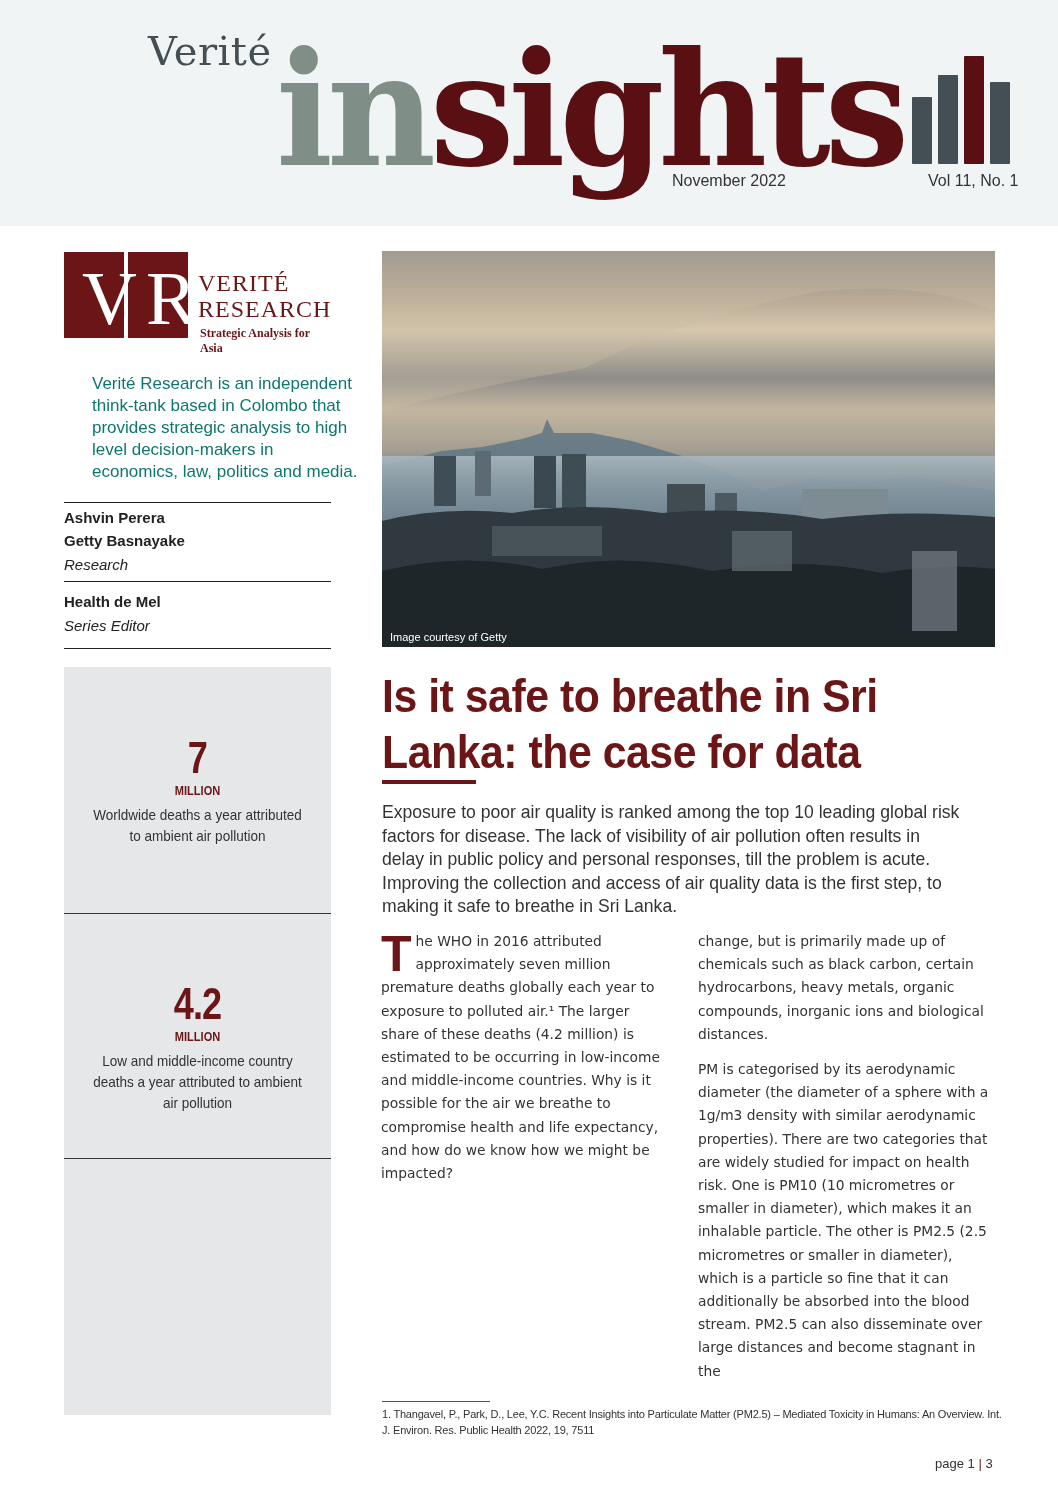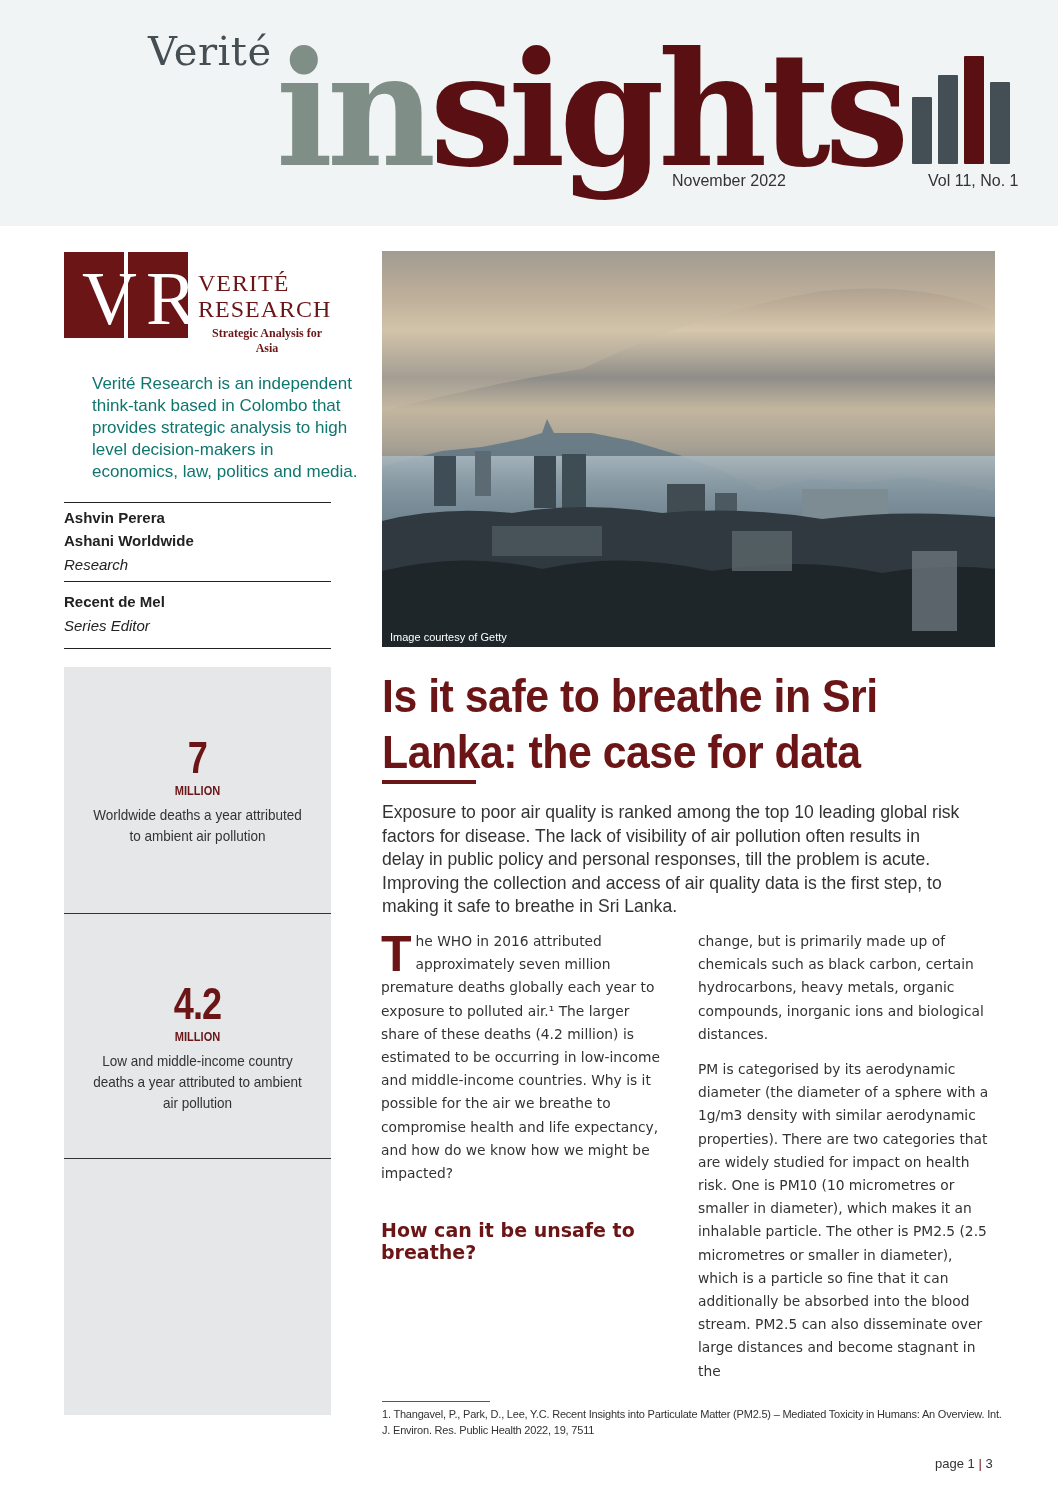--- a/index.html
+++ b/index.html
@@ -17,21 +17,21 @@
   .bars { position: absolute; left: 912px; top: 56px; width: 100px; height: 108px; }
   .bars div { position: absolute; bottom: 0; width: 20px; border-radius: 1px; }
 
   
   .logo { position: absolute; left: 64px; top: 252px; width: 270px; height: 88px; }
   .logo-box { position: absolute; top: 0; width: 60px; height: 86px; background: #6b1517; }
   .logo-letter { position: absolute; top: 6px; font-family: "Liberation Serif", serif; font-size: 76px; color: #fff; line-height: 80px; }
   .logo-text1, .logo-text2 { position: absolute; left: 134px; font-family: "Liberation Serif", serif; color: #6b1517; font-size: 24px; letter-spacing: 1px; }
   .logo-text1 { top: 18px; }
   .logo-text2 { top: 44px; }
-  .logo-tag { position: absolute; left: 136px; top: 74px; font-family: "Liberation Serif", serif; font-size: 12px; font-weight: bold; color: #6b1517; text-align: center; }
+  .logo-tag { position: absolute; left: 136px; top: 74px; font-family: "Liberation Serif", serif; font-size: 12px; font-weight: bold; color: #6b1517; }
 
   .about { position: absolute; left: 64px; top: 373px; width: 268px; font-size: 17px; line-height: 22px; color: #0f766e; margin-left: 28px; }
   .rule { position: absolute; left: 64px; width: 267px; height: 1px; background: #222; }
   .person { position: absolute; left: 64px; font-size: 15px; font-weight: bold; color: #222; }
   .role { position: absolute; left: 64px; font-size: 15px; font-style: italic; color: #222; }
 
   .stats { position: absolute; left: 64px; top: 667px; width: 267px; height: 748px; background: #e6e7e8; }
   .stat { position: absolute; left: 0; width: 267px; text-align: center; }
   .stat-num { font-family: "Liberation Sans", sans-serif; font-weight: bold; font-size: 44px; color: #6b1517; transform: scaleX(0.82); letter-spacing: -1px; }
   .stat-unit { font-weight: bold; font-size: 13px; color: #6b1517; transform: scaleX(0.85); margin-top: 0px; }
@@ -84,24 +84,24 @@
   <div class="logo-letter" style="left:82px;">R</div>
   <div class="logo-text1">VERITÉ</div>
   <div class="logo-text2">RESEARCH</div>
   <div class="logo-tag">Strategic Analysis for Asia</div>
 </div>
 
 <p class="about">Verité Research is an independent think-tank based in Colombo that provides strategic analysis to high level decision-makers in economics, law, politics and media.</p>
 
 <div class="rule" style="top:502px;"></div>
 <div class="person" style="top:509px;">Ashvin Perera</div>
-<div class="person" style="top:532px;">Ashani Worldwide</div>
+<div class="person" style="top:532px;">Getty Basnayake</div>
 <div class="role" style="top:556px;">Research</div>
 <div class="rule" style="top:581px;"></div>
-<div class="person" style="top:593px;">Recent de Mel</div>
+<div class="person" style="top:593px;">Health de Mel</div>
 <div class="role" style="top:617px;">Series Editor</div>
 <div class="rule" style="top:648px;"></div>
 
 <aside class="stats">
   <div class="stat" style="top:66px;">
     <div class="stat-num">7</div>
     <div class="stat-unit">MILLION</div>
     <div class="stat-desc">Worldwide deaths a year attributed to ambient air pollution</div>
   </div>
   <div class="stat-rule" style="top:246px;"></div>
@@ -139,21 +139,20 @@
   </svg>
   <figcaption class="photo-credit">Image courtesy of Getty</figcaption>
 </figure>
 
 <h1 class="headline">Is it safe to breathe in Sri Lanka: the case for data</h1>
 <div class="headline-rule"></div>
 <p class="lede">Exposure to poor air quality is ranked among the top 10 leading global risk factors for disease. The lack of visibility of air pollution often results in delay in public policy and personal responses, till the problem is acute. Improving the collection and access of air quality data is the first step, to making it safe to breathe in Sri Lanka.</p>
 
 <div class="col col1">
   <p><span class="dropcap">T</span><span>he WHO in 2016 attributed approximately seven million premature deaths globally each year to exposure to polluted air.¹ The larger share of these deaths (4.2 million) is estimated to be occurring in low-income and middle-income countries. Why is it possible for the air we breathe to compromise health and life expectancy, and how do we know how we might be impacted?</span></p>
-  <h2 class="subhead">How can it be unsafe to breathe?</h2>
 </div>
 <div class="col col2">
   <p>change, but is primarily made up of chemicals such as black carbon, certain hydrocarbons, heavy metals, organic compounds, inorganic ions and biological distances.</p>
   <p>PM is categorised by its aerodynamic diameter (the diameter of a sphere with a 1g/m3 density with similar aerodynamic properties). There are two categories that are widely studied for impact on health risk. One is PM10 (10 micrometres or smaller in diameter), which makes it an inhalable particle. The other is PM2.5 (2.5 micrometres or smaller in diameter), which is a particle so fine that it can additionally be absorbed into the blood stream. PM2.5 can also disseminate over large distances and become stagnant in the</p>
 </div>
 
 <div class="fn-rule"></div>
 <p class="footnote">1. Thangavel, P., Park, D., Lee, Y.C. Recent Insights into Particulate Matter (PM2.5) – Mediated Toxicity in Humans: An Overview. Int. J. Environ. Res. Public Health 2022, 19, 7511</p>
 <div class="pagenum"><span>page 1</span> <span class="sep">|</span> <span>3</span></div>
 

